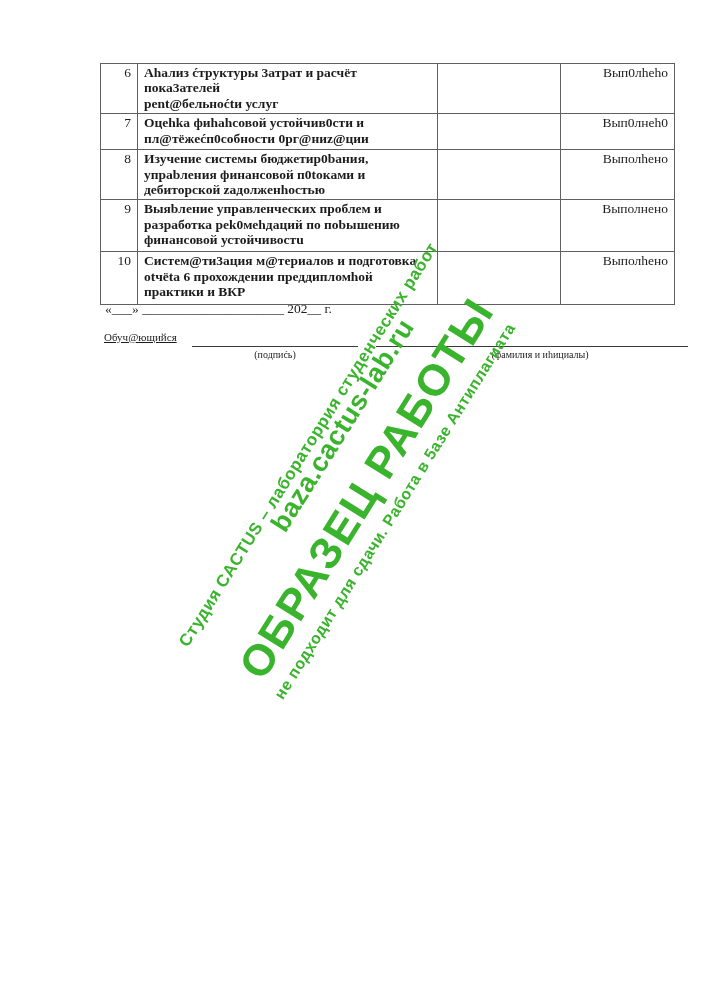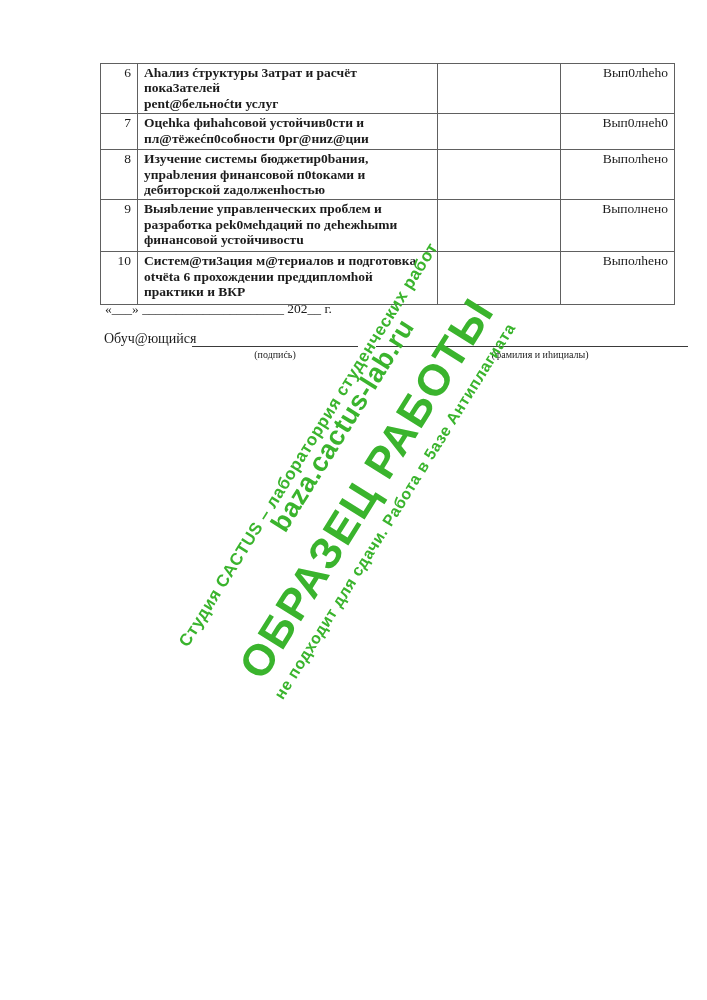--- a/index.html
+++ b/index.html
@@ -26,21 +26,21 @@
   tr.row-h47 { height:47px; }
   tr.row-h52 { height:52px; }
   tr.row-h53 { height:53px;padding-left:21px; }
 
   
   .date-line {
     position:absolute; left:97px; top:301px;
     font-size:13.5px; white-space:pre;margin-left:8px;
   }
   .sig-label {
-    position:absolute; left:104px; top:331px; font-size:14px;
+    position:absolute; left:104px; top:331px; font-size:11px;text-decoration:underline;
   }
   .sig-line { position:absolute; border-bottom:1px solid #3a3a3a; height:0; }
   .sig-line-1 { left:192px; top:346px; width:166px; }
   .sig-line-2 { left:376px; top:346px; width:312px; }
   .sig-caption {
     position:absolute; top:349px; font-size:10px; text-align:center; color:#1c1c1c;
   }
   .sig-caption-1 { left:192px; width:166px; }
   .sig-caption-2 { left:384px; width:312px; }
 
@@ -84,21 +84,21 @@
       <td class="cell-num">8</td>
       <td class="cell-task">Изучение системы бюджетир0bания,
 упраbления финансовой п0tоками и
 дебиторской zадолженhостью</td>
       <td class="cell-note"></td>
       <td class="cell-status">Выполhено</td>
     </tr>
     <tr class="row-h52">
       <td class="cell-num">9</td>
       <td class="cell-task">Выяbление управленческих проблем и
-разработка реk0меhдаций по деhежhыmи
+разработка реk0меhдаций по поbышению
 финансовой устойчивостu</td>
       <td class="cell-note"></td>
       <td class="cell-status">Выполнено</td>
     </tr>
     <tr class="row-h53">
       <td class="cell-num">10</td>
       <td class="cell-task">Систем@ти3ация м@териалов и подготовка
 оtчёtа 6 прохождении преддипломhой
 практики и ВКР</td>
       <td class="cell-note"></td>

